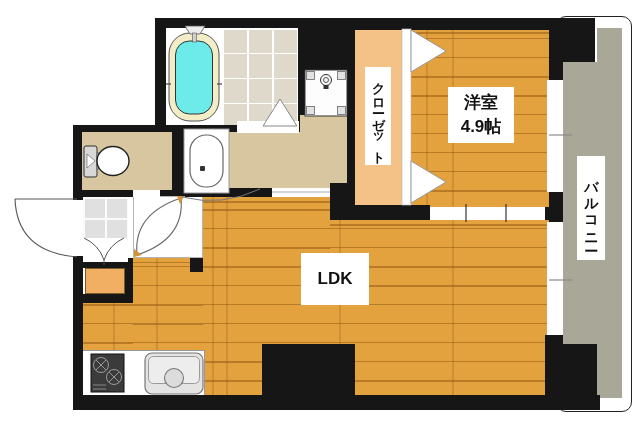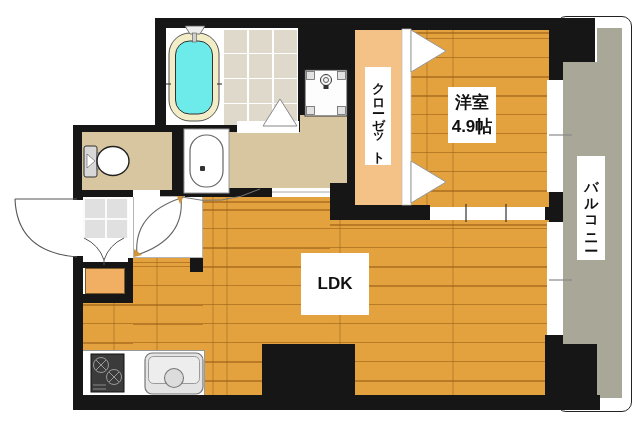--- a/index.html
+++ b/index.html
@@ -172,25 +172,25 @@
       <line x1="549" y1="135" x2="572" y2="135" stroke="#8a8a8a" stroke-width="1.2"></line>
       <line x1="549" y1="280" x2="572" y2="280" stroke="#8a8a8a" stroke-width="1.2"></line>
     </g>
 
     <g>
       <line x1="466" y1="204" x2="466" y2="222" stroke="#333" stroke-width="1.2"></line>
       <line x1="506" y1="204" x2="506" y2="222" stroke="#333" stroke-width="1.2"></line>
     </g>
   </svg>
 
-  <div class="label" style="left:448px;top:87px;width:48px;height:56px;font-size:17px;">
+  <div class="label" style="left:448px;top:87px;width:66px;height:56px;font-size:17px;">
     <span>洋室</span>
     <span>4.9帖</span>
   </div>
-  <div class="label" style="left:301px;top:253px;width:68px;height:62px;font-size:17px;">
+  <div class="label" style="left:301px;top:253px;width:68px;height:52px;font-size:17px;">
     <span>LDK</span>
   </div>
   <div class="label vtext" style="left:365px;top:67px;width:26px;height:98px;font-size:13px;">
     <span>クローゼット</span>
   </div>
   <div class="label vtext" style="left:577px;top:156px;width:28px;height:104px;font-size:14px;">
     <span>バルコニー</span>
   </div>
 
 </div>

